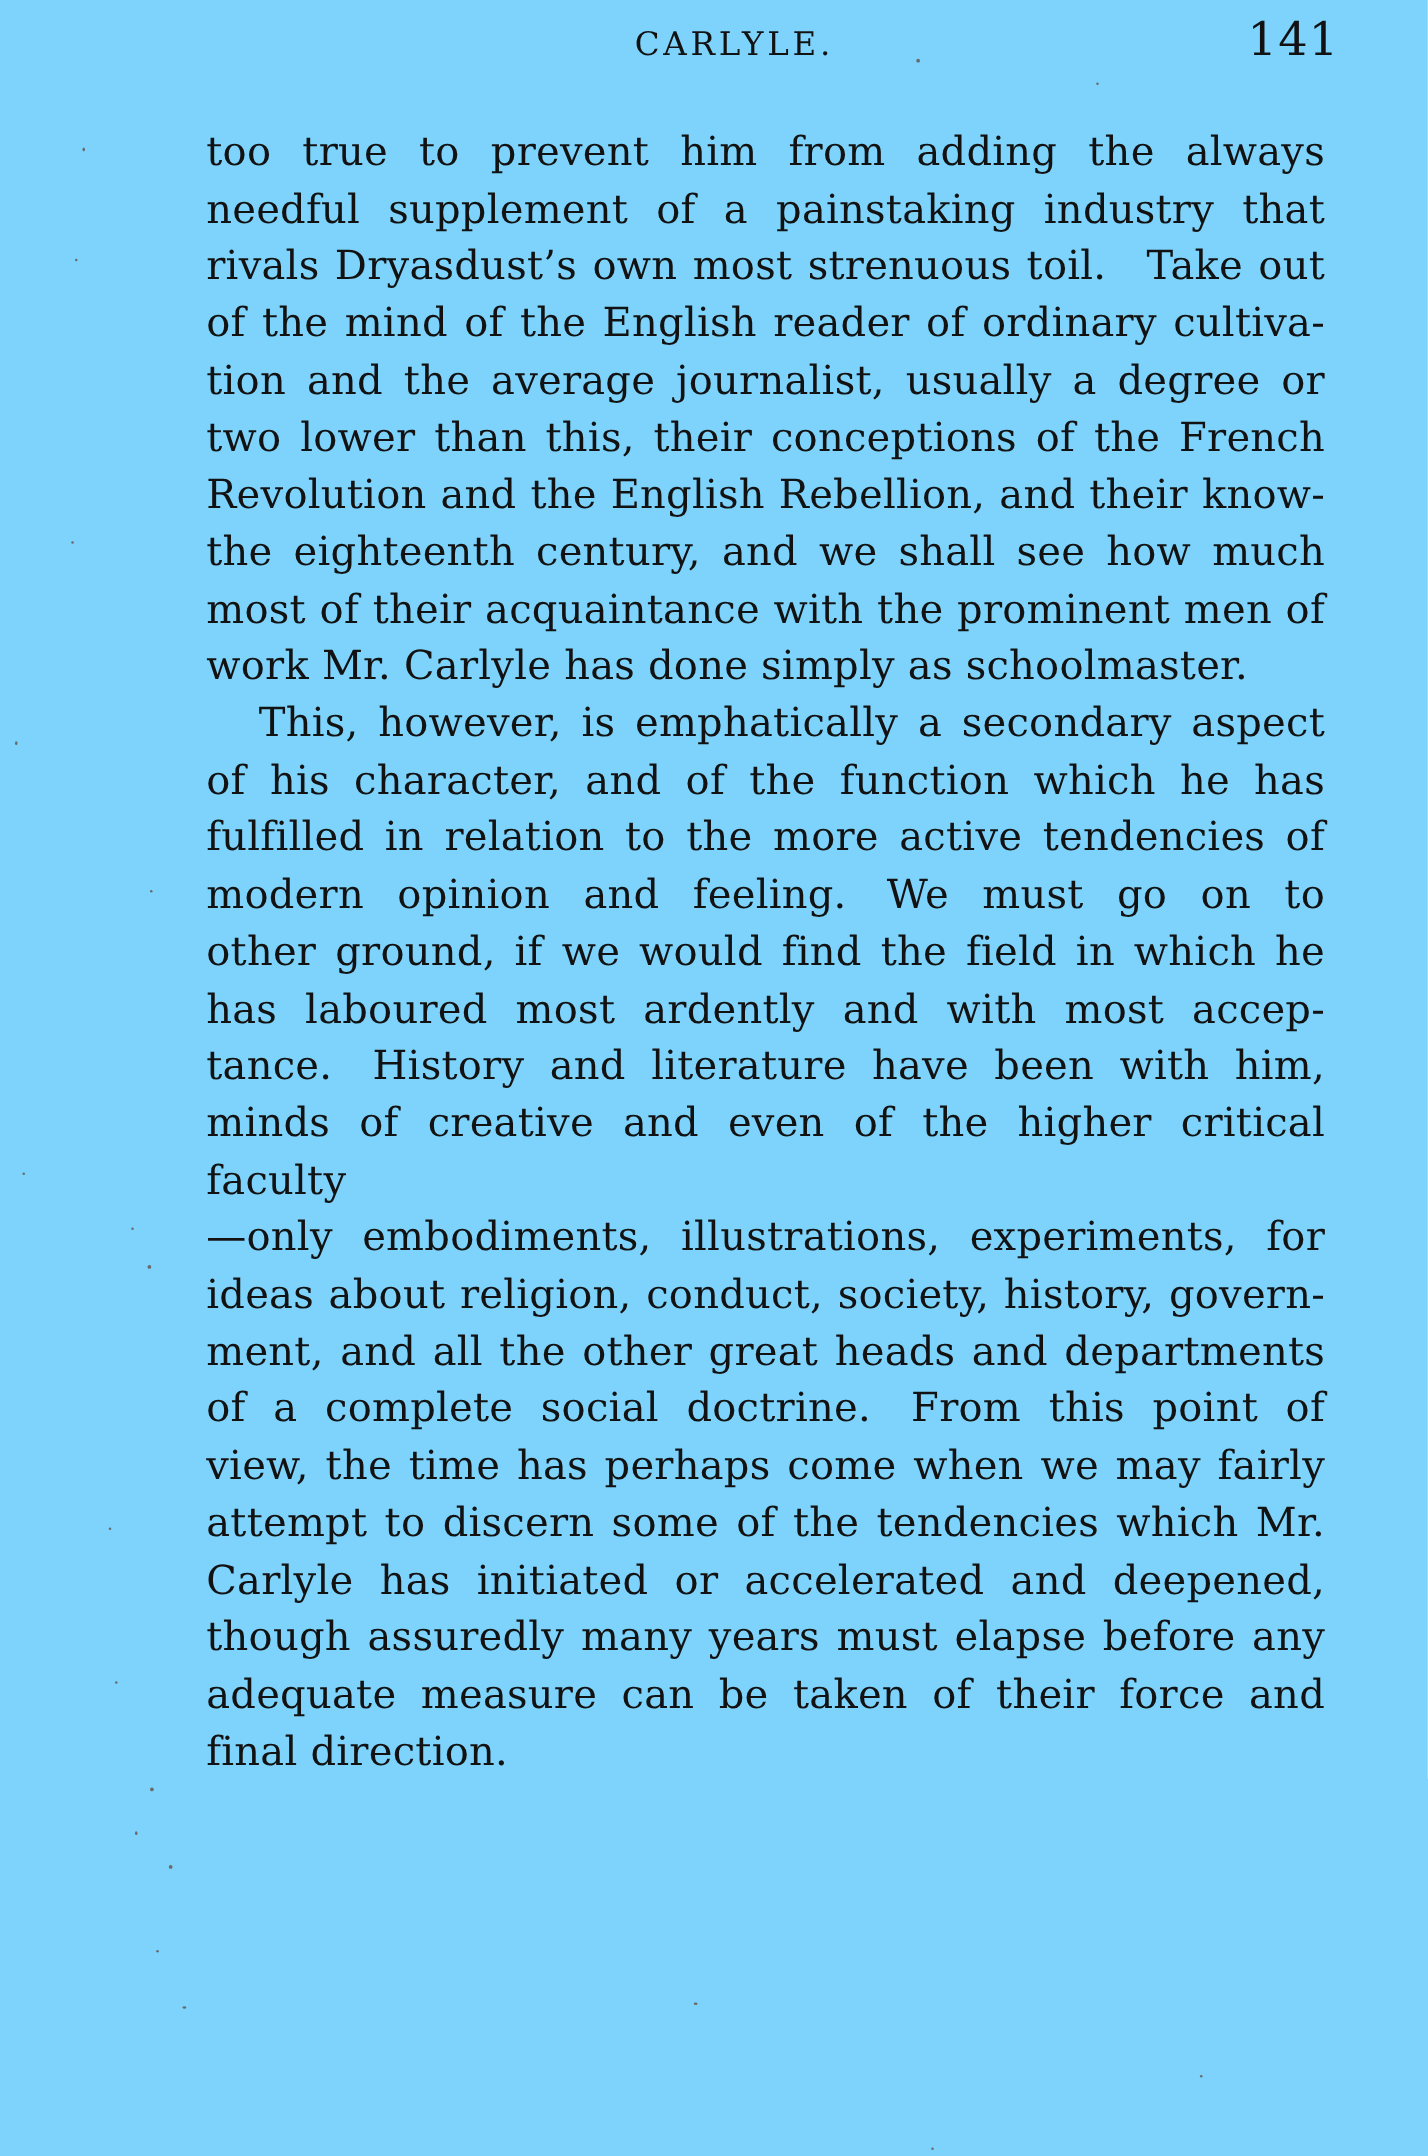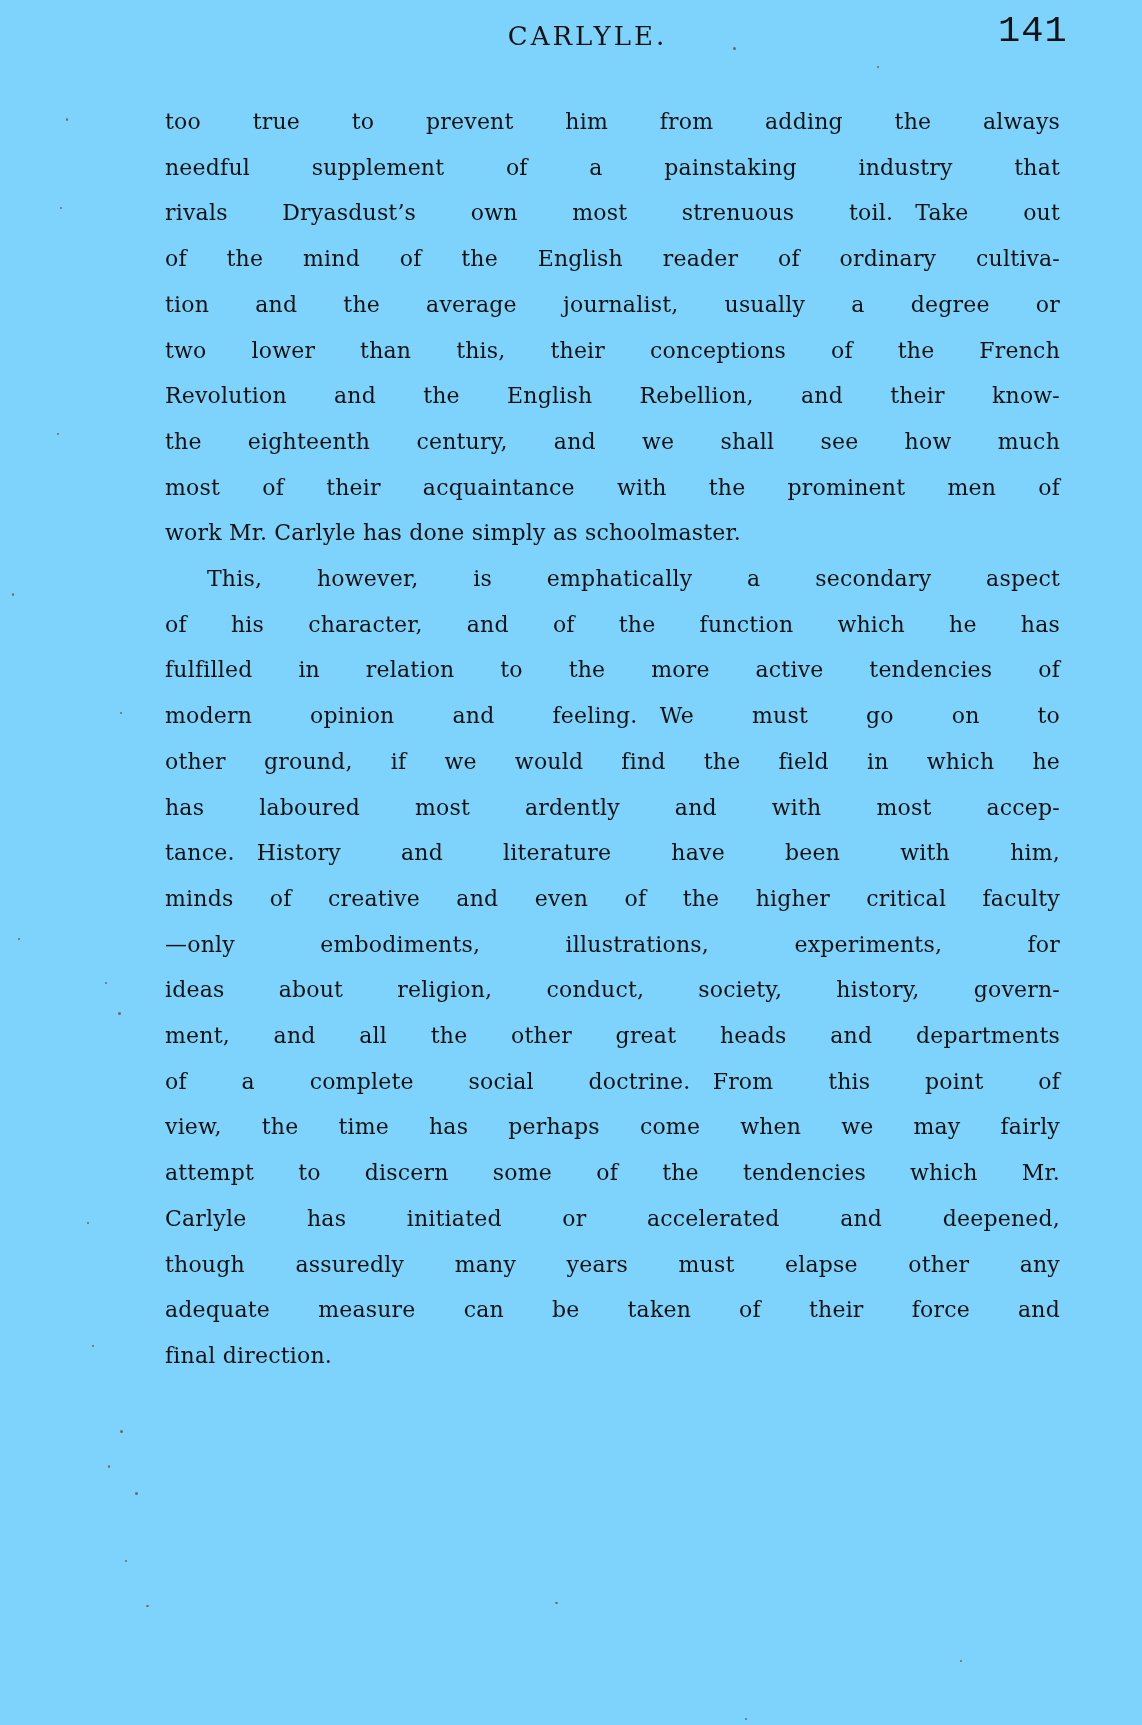--- a/index.html
+++ b/index.html
@@ -23,28 +23,27 @@
     font-weight: normal;
   }
   .page-number {
     position: absolute;
     top: 10px;
     left: 998px;
     width: 62px;
     text-align: right;
     font-size: 37px;
     letter-spacing: 1px;
-    font-family: Liberation Mono, monospace;
   }
   .text-block {
     position: absolute;
     left: 165px;
     top: 99px;
     width: 895px;
-    font-size: 22px;
+    font-size: 32px;
     line-height: 45.7px;
     letter-spacing: 0.2px;
   }
   .line {
     text-align: justify;
     text-align-last: justify;
     white-space: normal;
   }
   .line.last {
     text-align: right;
@@ -89,21 +88,21 @@
       <div class="line">has laboured most ardently and with most accep-</div>
       <div class="line">tance. History and literature have been with him,</div>
       <div class="line">minds of creative and even of the higher critical faculty</div>
       <div class="line">—only embodiments, illustrations, experiments, for</div>
       <div class="line">ideas about religion, conduct, society, history, govern-</div>
       <div class="line">ment, and all the other great heads and departments</div>
       <div class="line">of a complete social doctrine. From this point of</div>
       <div class="line">view, the time has perhaps come when we may fairly</div>
       <div class="line">attempt to discern some of the tendencies which Mr.</div>
       <div class="line">Carlyle has initiated or accelerated and deepened,</div>
-      <div class="line">though assuredly many years must elapse other any</div>
+      <div class="line">though assuredly many years must elapse before any</div>
       <div class="line">adequate measure can be taken of their force and</div>
       <div class="line last">final direction.</div>
     </div>
 
   </div>
 
   <div class="speck" style="left:733px; top:47px;  width:3px; height:3px;"></div>
   <div class="speck" style="left:877px; top:66px;  width:2px; height:2px;"></div>
   <div class="speck" style="left:66px;  top:118px; width:2px; height:3px;"></div>
   <div class="speck" style="left:60px;  top:207px; width:2px; height:2px;"></div>

